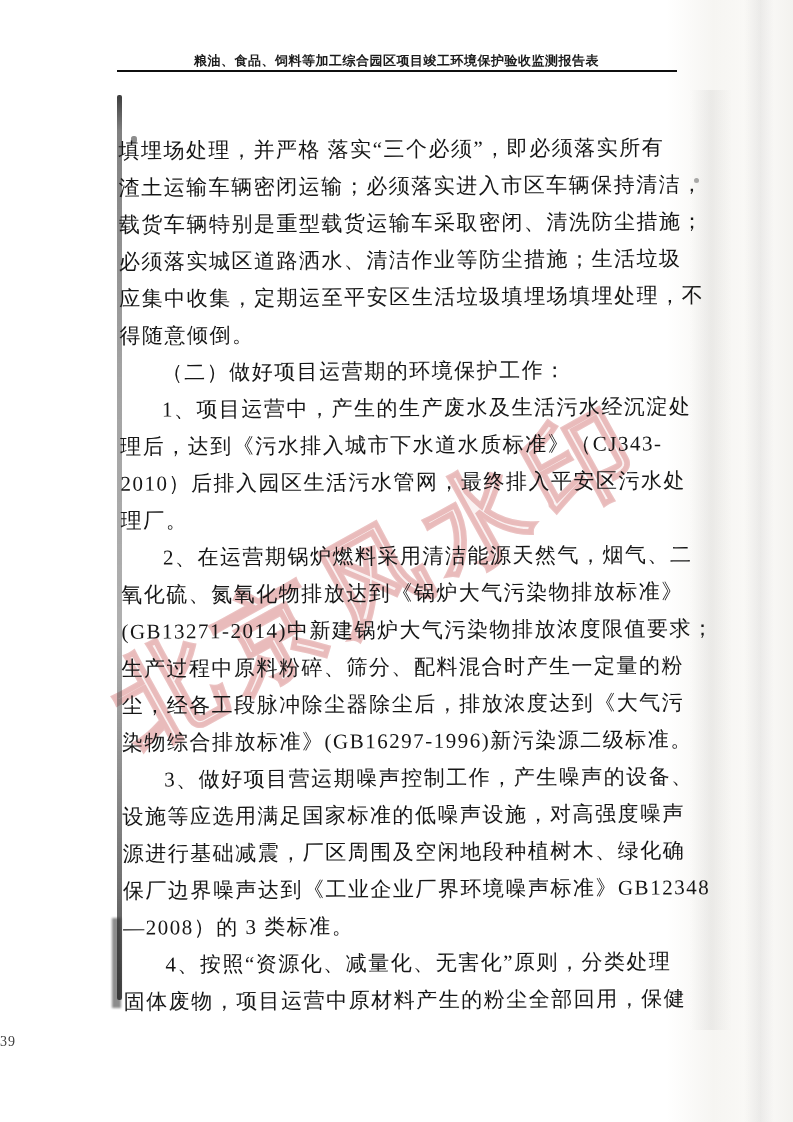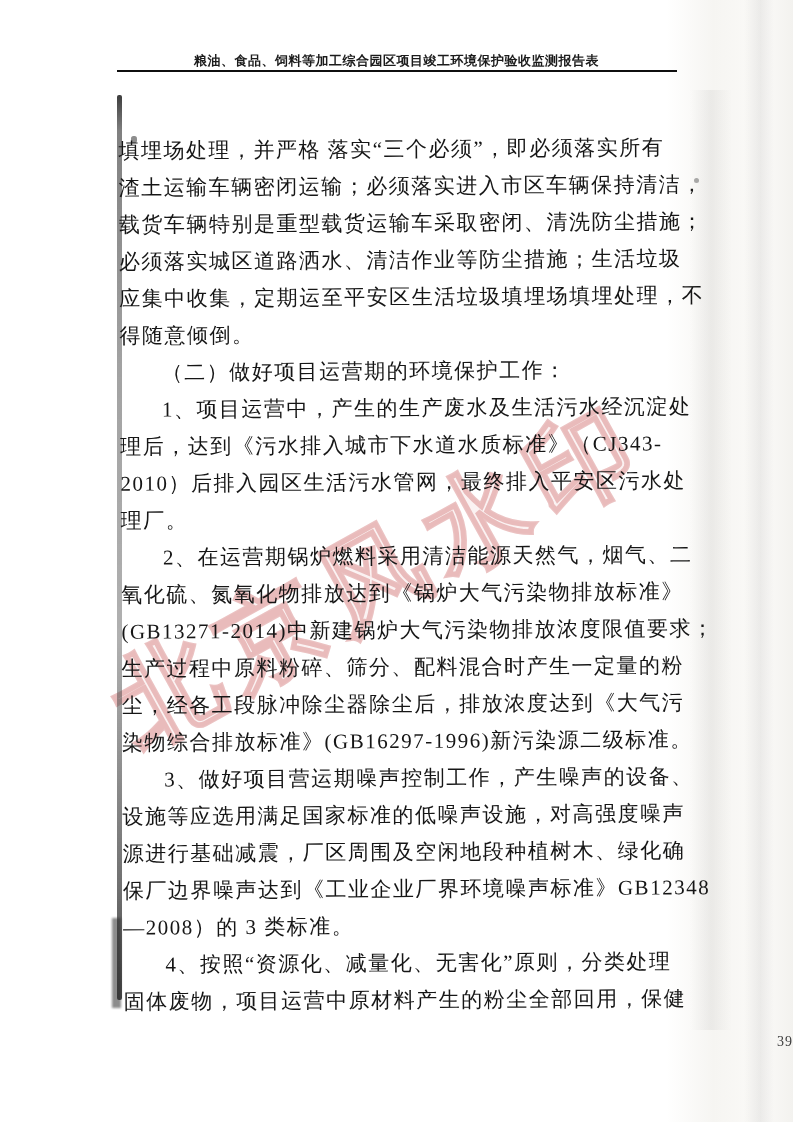--- a/index.html
+++ b/index.html
@@ -53,21 +53,21 @@
   
   .body-text{
     position:absolute;left:121px;top:131px;width:566px;
     transform:rotate(-0.35deg);
     font-size:21px;color:#161616;letter-spacing:1.5px;
   }
   .line{height:37px;line-height:37px;white-space:nowrap;}
   .line.indent{padding-left:42px;}
   
   .page-number{
-    position:absolute;top:1034px;left:0;width:100%;text-align:right;
+    position:absolute;top:1034px;left:0;width:100%;text-align:left;
     font-size:14px;color:#3c3c3c;letter-spacing:1px;
   }
 </style>
 </head>
 <body>
 
 <div class="page">
 
   <div class="header-title">粮油、食品、饲料等加工综合园区项目竣工环境保护验收监测报告表</div>
   <div class="header-rule"></div>

